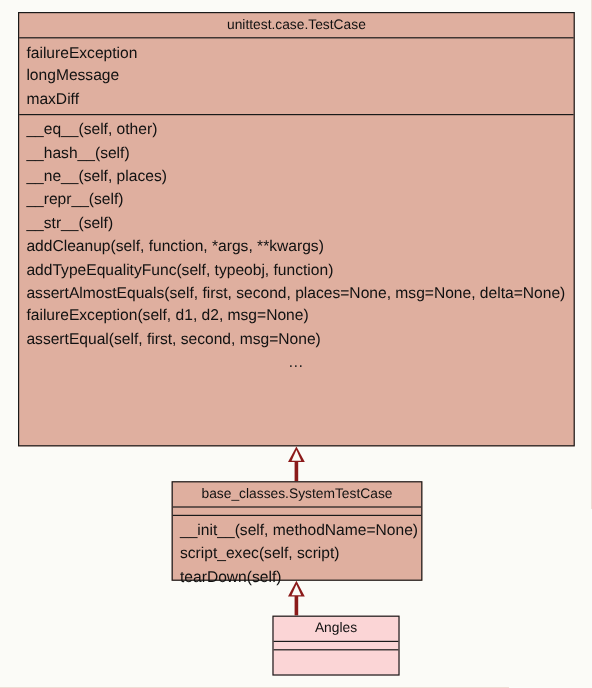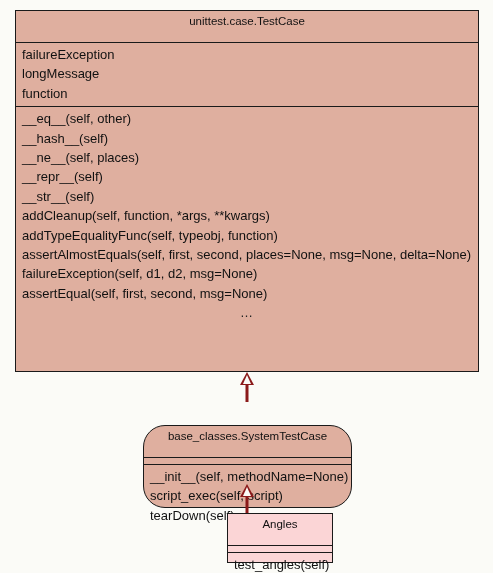--- a/index.html
+++ b/index.html
@@ -31,21 +31,21 @@
   .uml-class.light {
     background: #fbd5d6;
     margin-left: 33px;
   }
 
   .class-name {
     box-sizing: border-box;
     text-align: center;
     font-size: 11.5px;
     line-height: 20px;
-    height: 32px;
+    height: 21px;
     color: #111;
     border-bottom: 1px solid #1a1a1a;
     white-space: nowrap;
     overflow: hidden;
   }
 
   .compartment {
     box-sizing: border-box;
     border-bottom: 1px solid #1a1a1a;
     padding: 2px 0 3px 0;
@@ -120,21 +120,21 @@
 <body>
 
 <div class="canvas">
 
   <div class="uml-class" style="left:15px; top:10px; width:464px; height:362px;">
     <div class="class-name">unittest.case.TestCase</div>
 
     <div class="compartment">
       <div class="member">failureException</div>
       <div class="member">longMessage</div>
-      <div class="member">function</div>
+      <div class="member">maxDiff</div>
     </div>
 
     <div class="compartment last">
       <div class="member">__eq__(self, other)</div>
       <div class="member">__hash__(self)</div>
       <div class="member">__ne__(self, places)</div>
       <div class="member">__repr__(self)</div>
       <div class="member">__str__(self)</div>
       <div class="member">addCleanup(self, function, *args, **kwargs)</div>
       <div class="member">addTypeEqualityFunc(self, typeobj, function)</div>
@@ -146,21 +146,21 @@
   </div>
 
   <div class="connector" style="left:233px; top:372px; width:28px; height:30px;">
     <div class="shaft" style="top:10px; height:20px;"></div>
     <div class="head">
       <div class="head-outer"></div>
       <div class="head-inner"></div>
     </div>
   </div>
 
-  <div class="uml-class" style="left:143px; top:425px; width:209px; height:83px;border-radius:22px;">
+  <div class="uml-class" style="left:143px; top:401px; width:209px; height:83px;">
     <div class="class-name">base_classes.SystemTestCase</div>
 
     <div class="compartment empty"></div>
 
     <div class="compartment last">
       <div class="member">__init__(self, methodName=None)</div>
       <div class="member">script_exec(self, script)</div>
       <div class="member">tearDown(self)</div>
     </div>
   </div>
@@ -171,18 +171,15 @@
       <div class="head-outer"></div>
       <div class="head-inner"></div>
     </div>
   </div>
 
   <div class="uml-class light" style="left:194px; top:513px; width:106px; height:50px;">
     <div class="class-name">Angles</div>
 
     <div class="compartment empty"></div>
 
-    <div class="compartment last">
-      <div class="member">test_angles(self)</div>
-    </div>
   </div>
 
 </div>
 
 </body></html>

